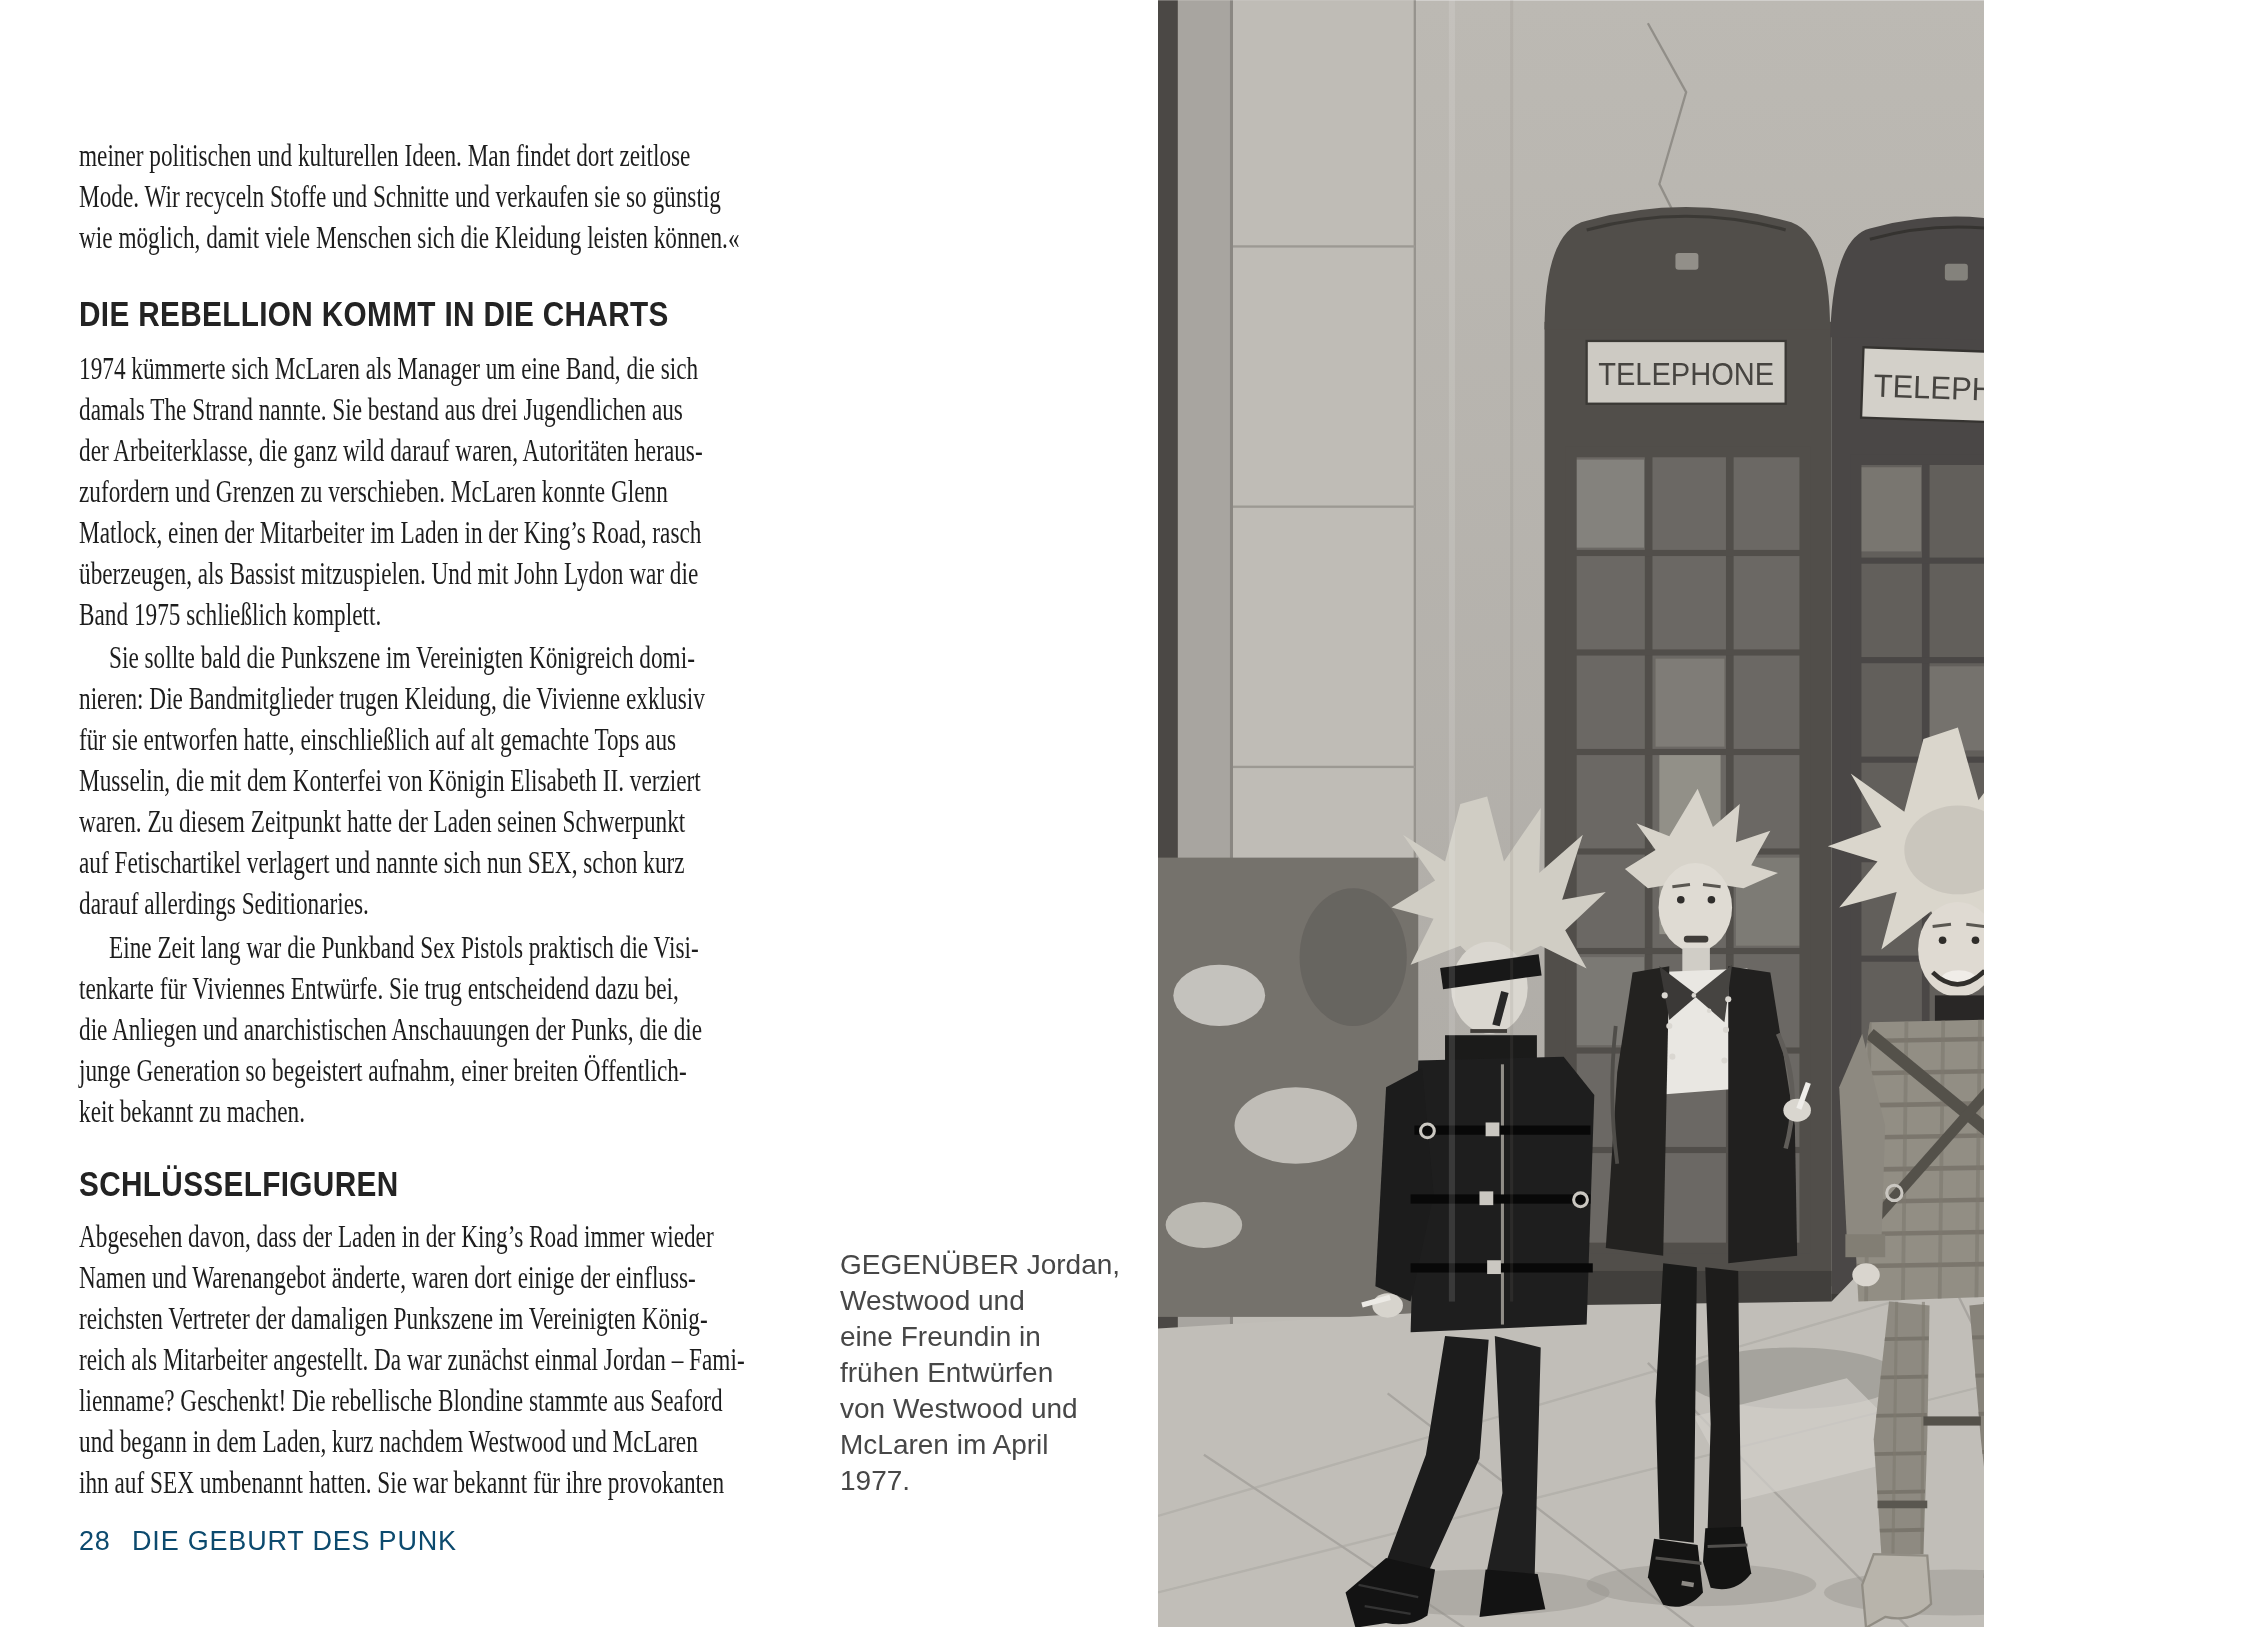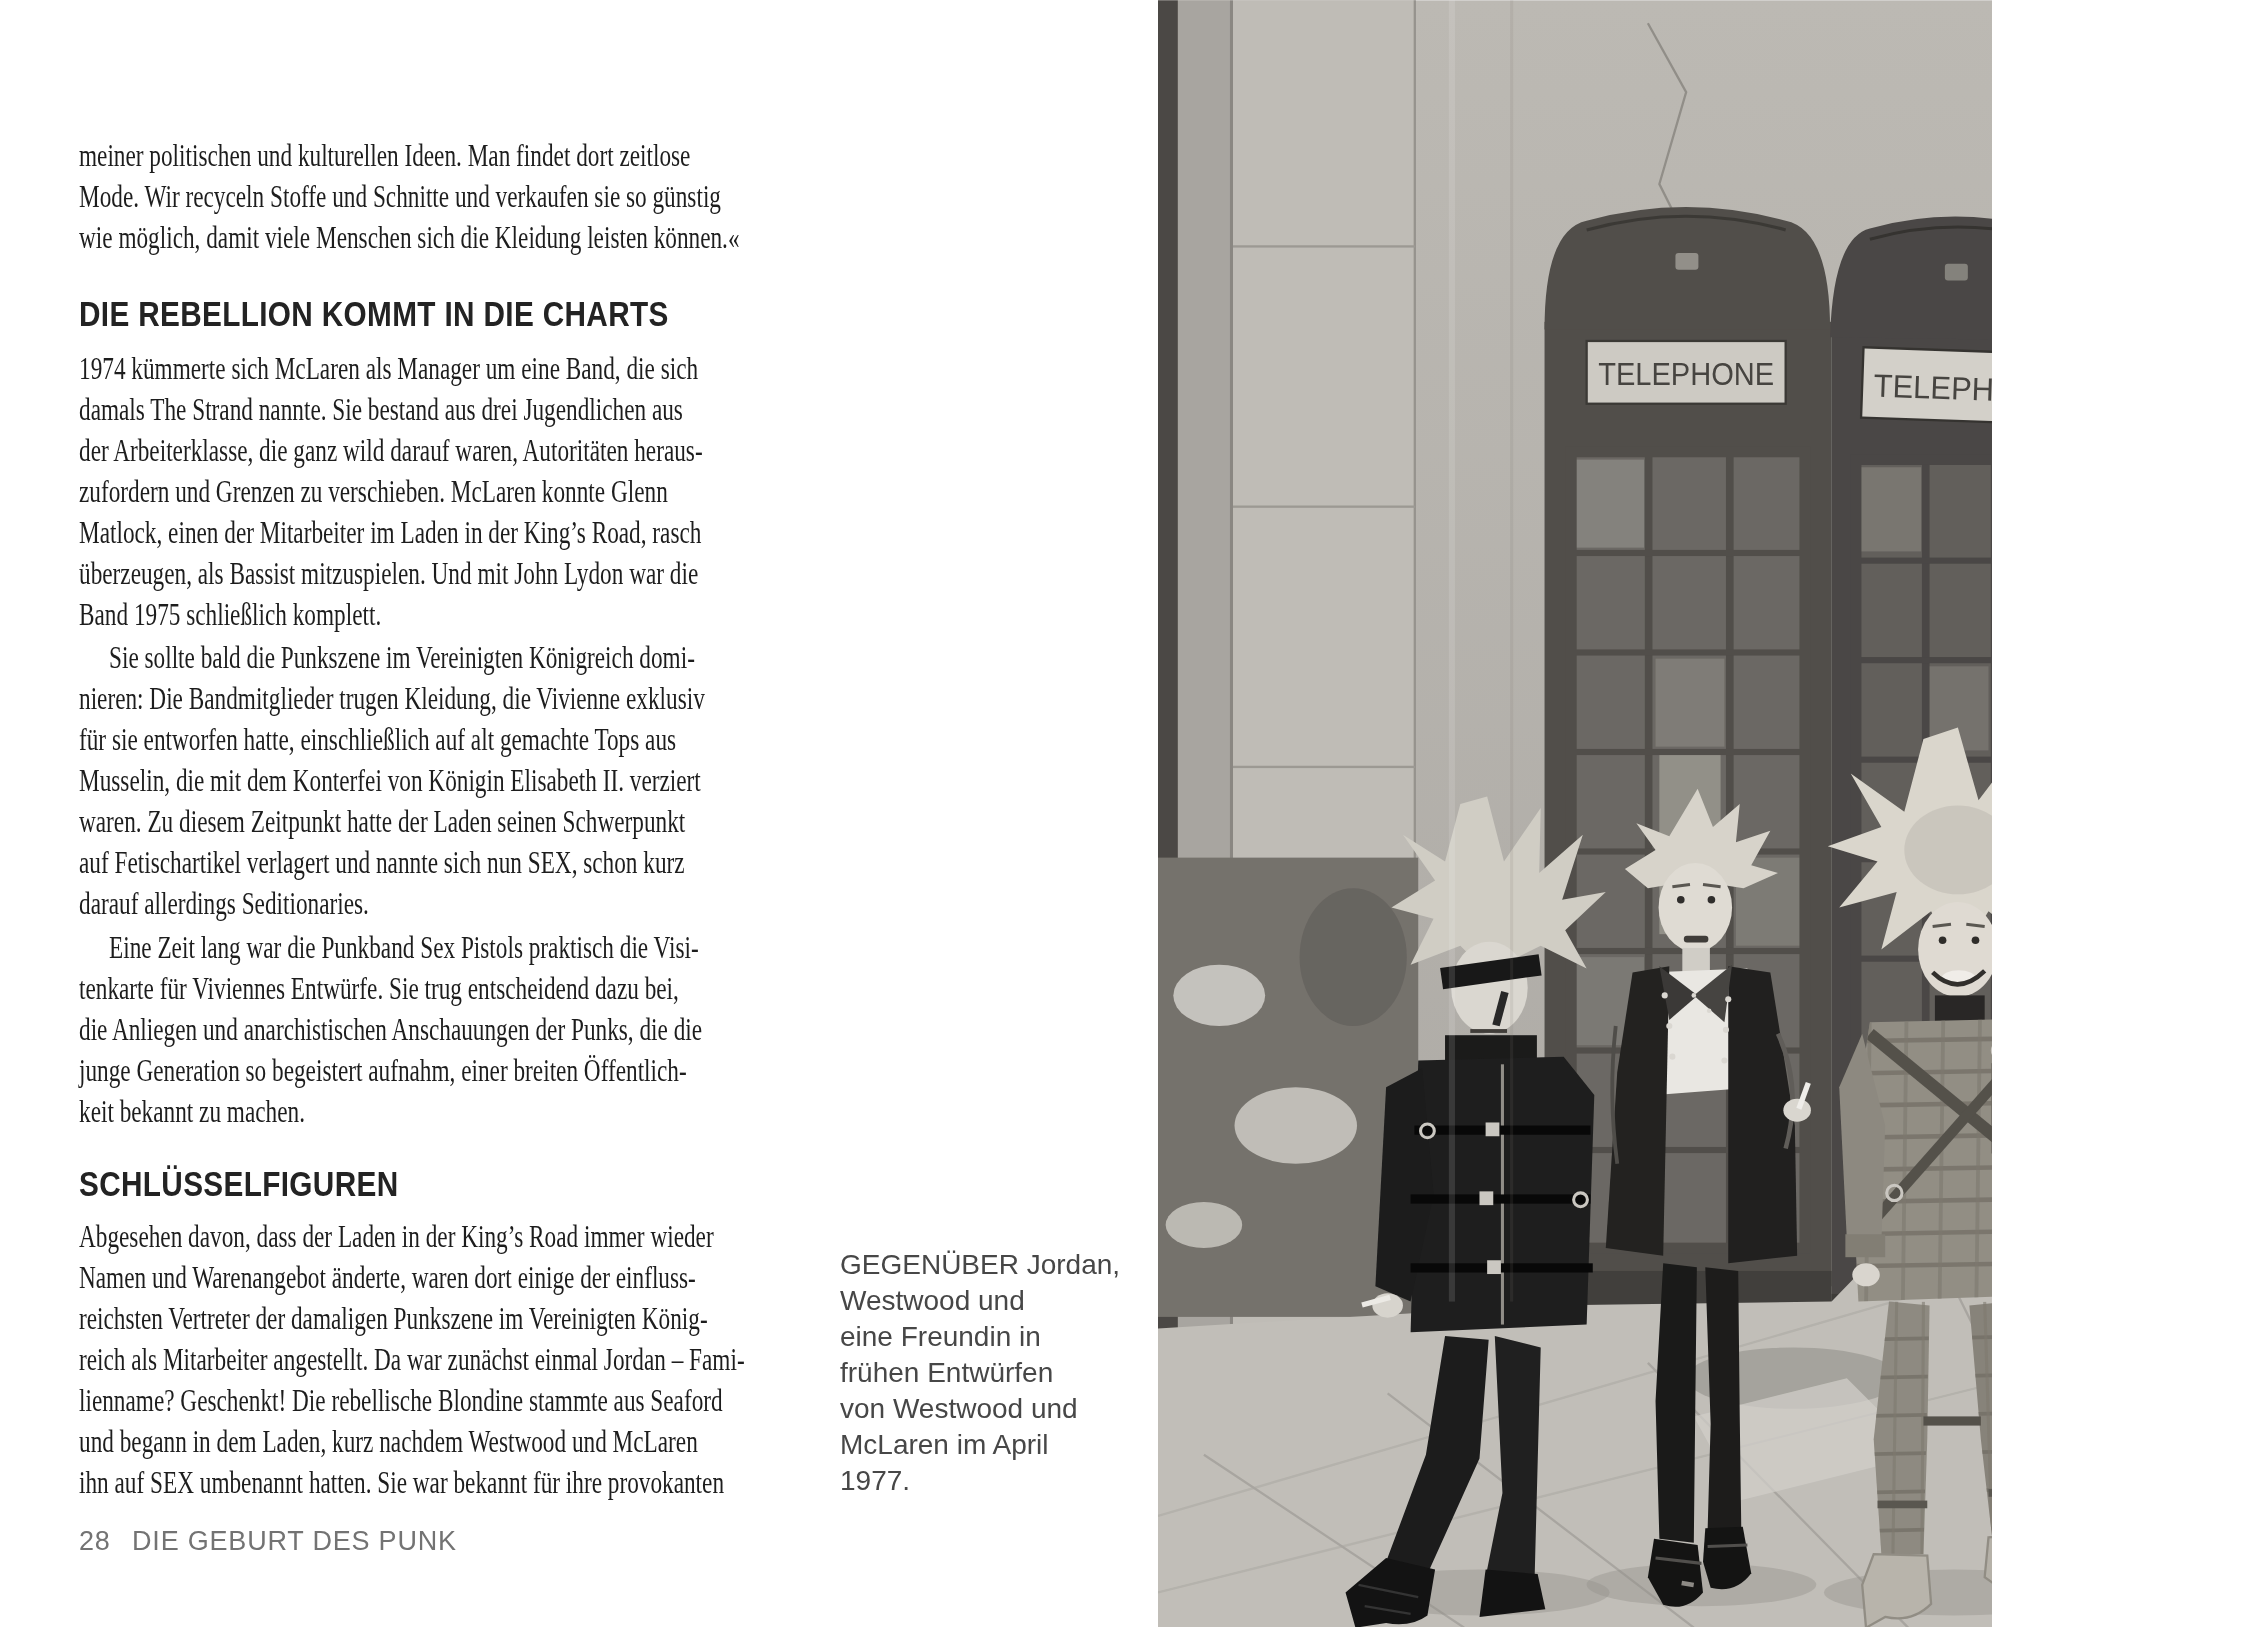--- a/index.html
+++ b/index.html
@@ -1,30 +1,30 @@
 <!DOCTYPE html>
 <html lang="de" style="font-size:12.3px"><head>
 <meta charset="utf-8">
 <style>
   html,body{margin:0;padding:0;background:#ffffff;}
   .page{position:relative;width:1984px;height:1628px;background:#ffffff;overflow:hidden;
-        font-family:"Liberation Serif",serif;color:#1d1d1d;padding-left:8px;}
+        font-family:"Liberation Serif",serif;color:#1d1d1d;}
   
   .body-par{position:absolute;left:79px;width:1072px;
             font-size:31px;line-height:41px;white-space:pre;
             transform:scaleX(0.75);transform-origin:0 0;color:#1d1d1d;}
   .indent{text-indent:40px;}
   .head{position:absolute;left:79px;font-family:"Liberation Sans",sans-serif;
         font-weight:700;font-size:35px;line-height:43px;color:#232323;
         white-space:pre;transform:scaleX(0.85);transform-origin:0 0;letter-spacing:0.4px;}
   .caption{position:absolute;left:840px;top:1247px;width:276px;
            font-family:"Liberation Sans",sans-serif;font-size:28px;line-height:36px;
            color:#474747;white-space:pre;}
   .footer{position:absolute;left:79px;top:1526px;font-family:"Liberation Sans",sans-serif;
-          font-size:27px;color:#737373;letter-spacing:0.8px;}
+          font-size:27px;color:#0c4a6e;letter-spacing:0.8px;}
   .footer .num{margin-right:21.4px;}
   .photo{position:absolute;left:1158px;top:0;width:1103px;height:1628px;overflow:hidden;}
   .photo svg{display:block;}
 </style>
 </head>
 <body>
 
 <div class="page">
 
   <p class="body-par" style="top:104px">meiner politischen und kulturellen Ideen. Man findet dort zeitlose

